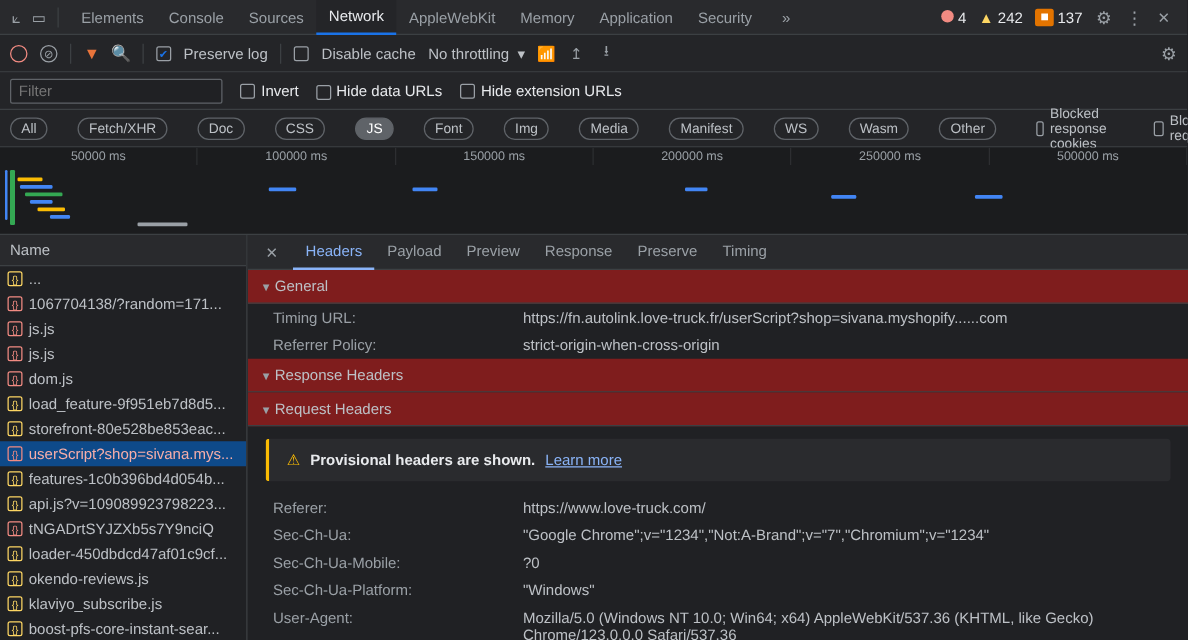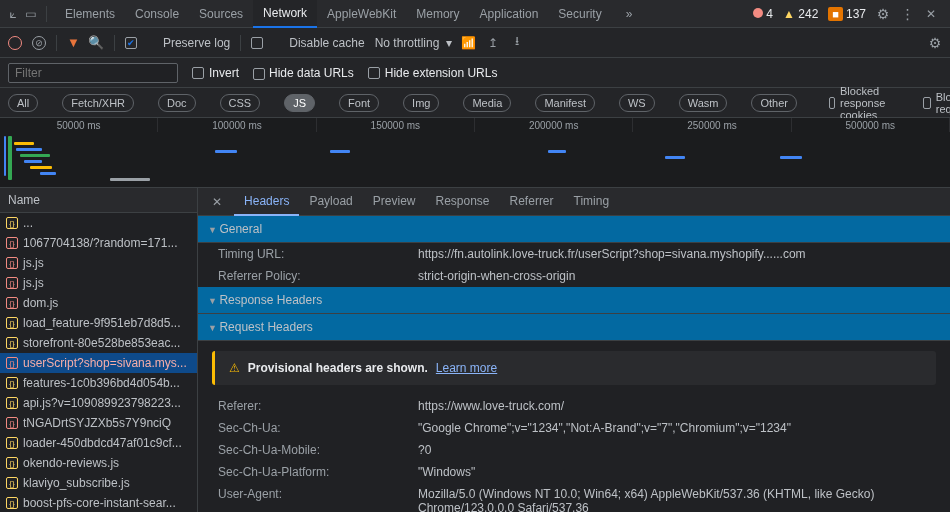--- a/index.html
+++ b/index.html
@@ -15,21 +15,21 @@
 .msgbox { background:#e37400; color:#fff; border-radius:2px; padding:1px 4px; font-size:11px; }
 .count { color:#e8eaed; }
 .icon { width:14px; height:14px; display:inline-flex; align-items:center; justify-content:center; color:#9aa0a6; }
 .toolbar { display:flex; align-items:center; height:30px; background:#242528; border-bottom:1px solid #3c4043; padding:0 8px; gap:10px; }
 .circle-btn { width:14px; height:14px; border:1.5px solid #9aa0a6; border-radius:50%; position:relative; }
 .cancel-btn { width:14px; height:14px; border:1.5px solid #9aa0a6; border-radius:50%; display:flex; align-items:center; justify-content:center; font-size:9px; color:#9aa0a6; transform:rotate(0deg);}
 .funnel { color:#e8743b; font-size:13px; }
 .search-i { font-size:13px; }
 .chk { width:12px; height:12px; border:1px solid #9aa0a6; border-radius:2px; display:inline-flex; align-items:center; justify-content:center; font-size:9px; color:#1a73e8; }
 .chk.on::after { content:"✔"; }
-.toolbar .lbl { color:#bdc1c6;margin-left:16px; }
+.toolbar .lbl { color:#bdc1c6; }
 .throttle { color:#bdc1c6; }
 .toolbar-end { margin-left:auto; display:flex; gap:12px; align-items:center; }
 .filterrow { display:flex; align-items:center; height:30px; background:#242528; border-bottom:1px solid #3c4043; padding:0 8px; gap:14px; }
 .filter-input { width:170px; height:20px; background:#202124; border:1px solid #5f6368; color:#9aa0a6; padding:2px 6px; border-radius:2px; font-size:12px; }
 .typerow { display:flex; align-items:center; height:30px; background:#242528; border-bottom:1px solid #3c4043; padding:0 8px; gap:24px; flex-wrap:nowrap; }
 .pill { padding:2px 8px; border:1px solid #5f6368; border-radius:9px; color:#bdc1c6; font-size:11px; cursor:pointer; }
 .pill.on { background:#5f6368; color:#fff; }
 .typerow .lblchk { display:flex; align-items:center; gap:5px; color:#bdc1c6; font-size:11px; margin-left:8px; }
 .timeline { height:70px; background:#1b1c1e; border-bottom:1px solid #3c4043; position:relative; overflow:hidden; }
 .tl-head { display:flex; }
@@ -42,21 +42,21 @@
 .sb-row { display:flex; align-items:center; gap:5px; padding:3px 6px; color:#bdc1c6; font-size:12px; cursor:pointer; white-space:nowrap; overflow:hidden; text-overflow:ellipsis; }
 .sb-row.sel { background:#0e4a8a; color:#fff; }
 .sb-row.err .ico { color:#f28b82; border-color:#f28b82; }
 .sb-row.sel.err { color:#f6aea9; }
 .ico { width:12px; height:12px; border:1px solid #fdd663; border-radius:2px; display:inline-flex; align-items:center; justify-content:center; font-size:8px; color:#fdd663; flex-shrink:0; }
 .detail { flex:1; background:#202124; overflow:auto; }
 .dt-tabs { display:flex; align-items:center; height:28px; border-bottom:1px solid #3c4043; padding-left:6px; gap:4px; background:#292a2d; }
 .dt-close { color:#9aa0a6; padding:0 8px; cursor:pointer; }
 .dt-tab { padding:6px 10px; color:#9aa0a6; cursor:pointer; font-size:12px; }
 .dt-tab.active { color:#8ab4f8; border-bottom:2px solid #8ab4f8; }
-.section-h { padding:6px 10px; color:#bdc1c6; background:#0369a1; border-bottom:1px solid #3c4043; font-size:12px; cursor:pointer; }
+.section-h { padding:6px 10px; color:#bdc1c6; background:#7f1d1d; border-bottom:1px solid #3c4043; font-size:12px; cursor:pointer; }
 .section-h::before { content:"▼ "; font-size:9px; color:#9aa0a6; }
 .kv { display:flex; padding:4px 20px; font-size:12px; }
 .kv .k { width:200px; color:#9aa0a6; }
 .kv .v { flex:1; color:#bdc1c6; }
 .banner { margin:10px 14px; padding:10px 14px; background:#2a2b2e; border-left:3px solid #fbbc04; border-radius:3px; display:flex; align-items:center; gap:8px; font-size:12px; }
 .banner a { color:#8ab4f8; text-decoration:underline; cursor:pointer; }
 .gear { font-size:14px; }
 .vdots { font-size:14px; letter-spacing:-1px; }
 </style>
 </head>
@@ -248,21 +248,21 @@
       </div>
   </div>
   <div class="detail">
     <div class="dt-tabs">
       <span class="dt-close">✕</span>
       <span id="dtTabs" style="display:flex">
           <span class="dt-tab active">Headers</span>
           <span class="dt-tab">Payload</span>
           <span class="dt-tab">Preview</span>
           <span class="dt-tab">Response</span>
-          <span class="dt-tab">Referrer</span>
+          <span class="dt-tab">Preserve</span>
           <span class="dt-tab">Timing</span>
         </span>
     </div>
     <div class="section-h">General</div>
     <div class="kv">
         <span class="k">Timing URL:</span>
         <span class="v">https://fn.autolink.love-truck.fr/userScript?shop=sivana.myshopify......com</span>
       </div>
     <div class="kv">
         <span class="k">Referrer Policy:</span>

